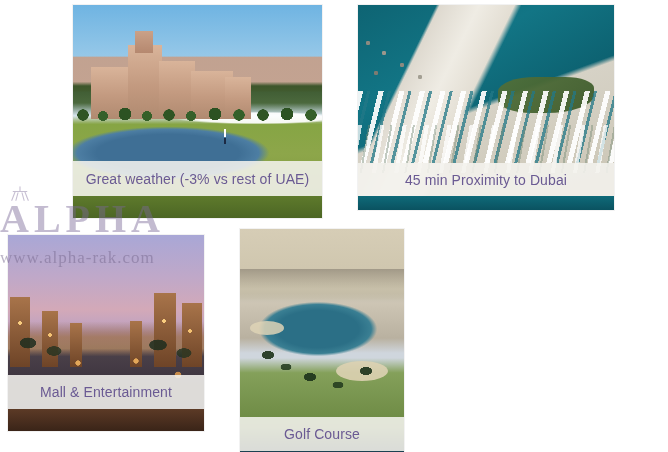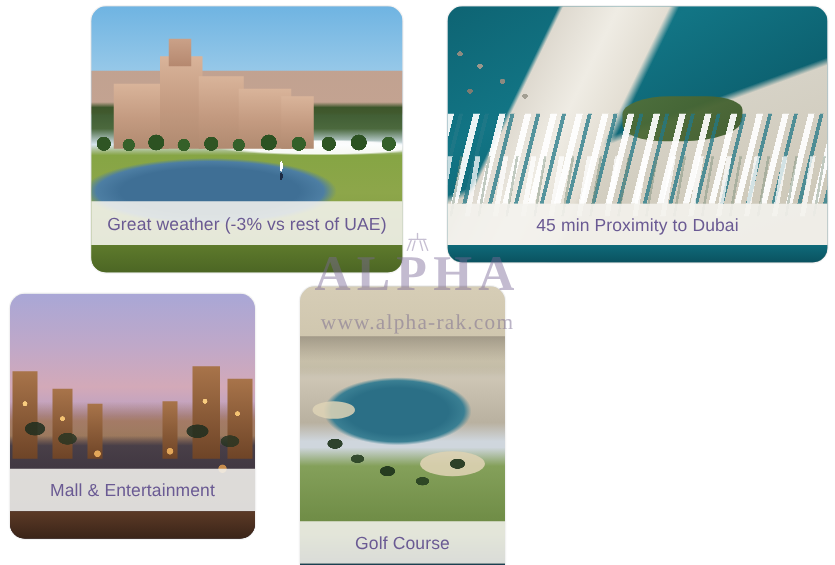--- a/index.html
+++ b/index.html
@@ -21,21 +21,20 @@
     inset: 0;
     background: #ffffff;
   }
 
   
   .card {
     position: absolute;
     overflow: hidden;
     background: #cfd6dd;
     box-shadow: 0 0 0 1px rgba(0,0,0,0.05);
-    border-radius: 12px;
   }
   .photo {
     position: absolute;
     inset: 0;
     overflow: hidden;
   }
   .caption-band {
     position: absolute;
     left: 0;
     right: 0;
@@ -104,21 +103,21 @@
       radial-gradient(circle 8px at 238px 10px, #35602a 0 70%, rgba(53,96,42,0) 72%);
   }
   #card-weather .caption-band { bottom: 22px; height: 35px; }
   #card-weather .grass-strip {
     position: absolute; left: 0; right: 0; bottom: 0; height: 22px;
     background: linear-gradient(180deg,#5e7a2c,#4c6624);
   }
 
   
   #card-dubai {
-    left: 358px; top: 5px; width: 256px; height: 205px; padding-left: 48px;
+    left: 358px; top: 5px; width: 256px; height: 205px;
   }
   #card-dubai .photo {
     background:
       
       linear-gradient(116deg, rgba(0,0,0,0) 0 22%, #ded9cf 23%, #efece4 34%, #e3ded3 44%, rgba(0,0,0,0) 46%),
       
       linear-gradient(160deg, rgba(0,0,0,0) 0 48%, #d6d2c6 50%, #cfcabb 78%, #c6c1b1 100%),
       
       linear-gradient(150deg, #0e6473 0%, #127585 30%, #0c5f6e 60%, #0a5562 100%);
   }
@@ -291,21 +290,20 @@
   }
 
   
   #watermark {
     position: absolute;
     left: 0; right: 0;
     top: 186px;
     height: 80px;
     display: flex;
     flex-direction: column;
-    align-items: center;
     justify-content: flex-start;
     pointer-events: none;
     z-index: 40;
   }
   #wm-mark {
     width: 40px;
     height: 22px;
     opacity: 0.42;
     margin-bottom: -2px;
   }

